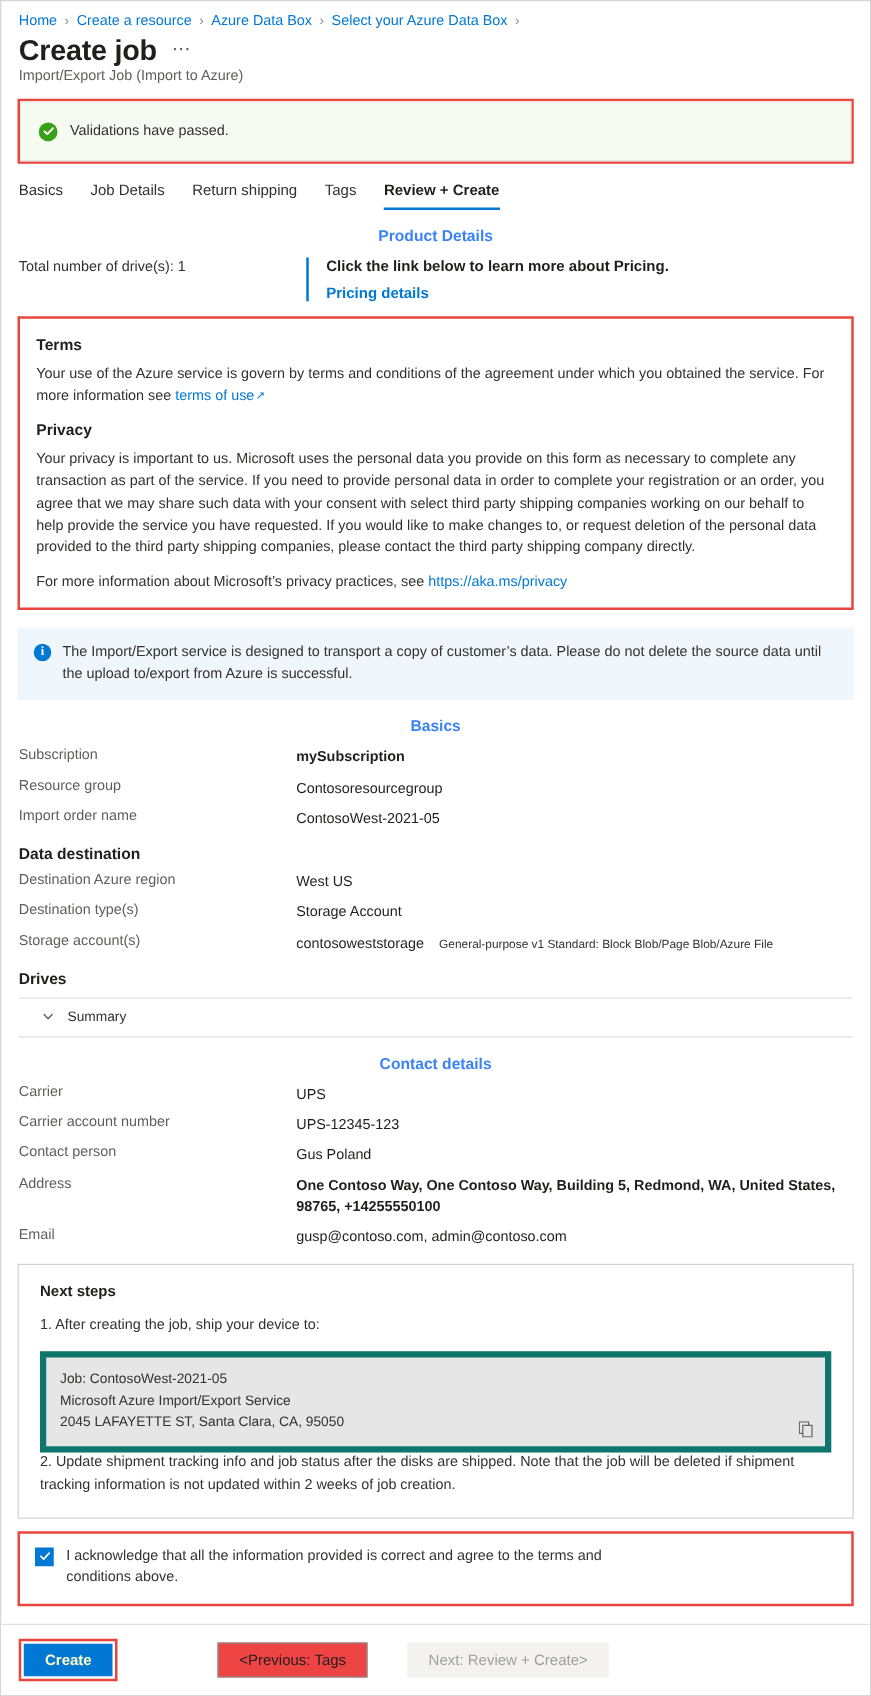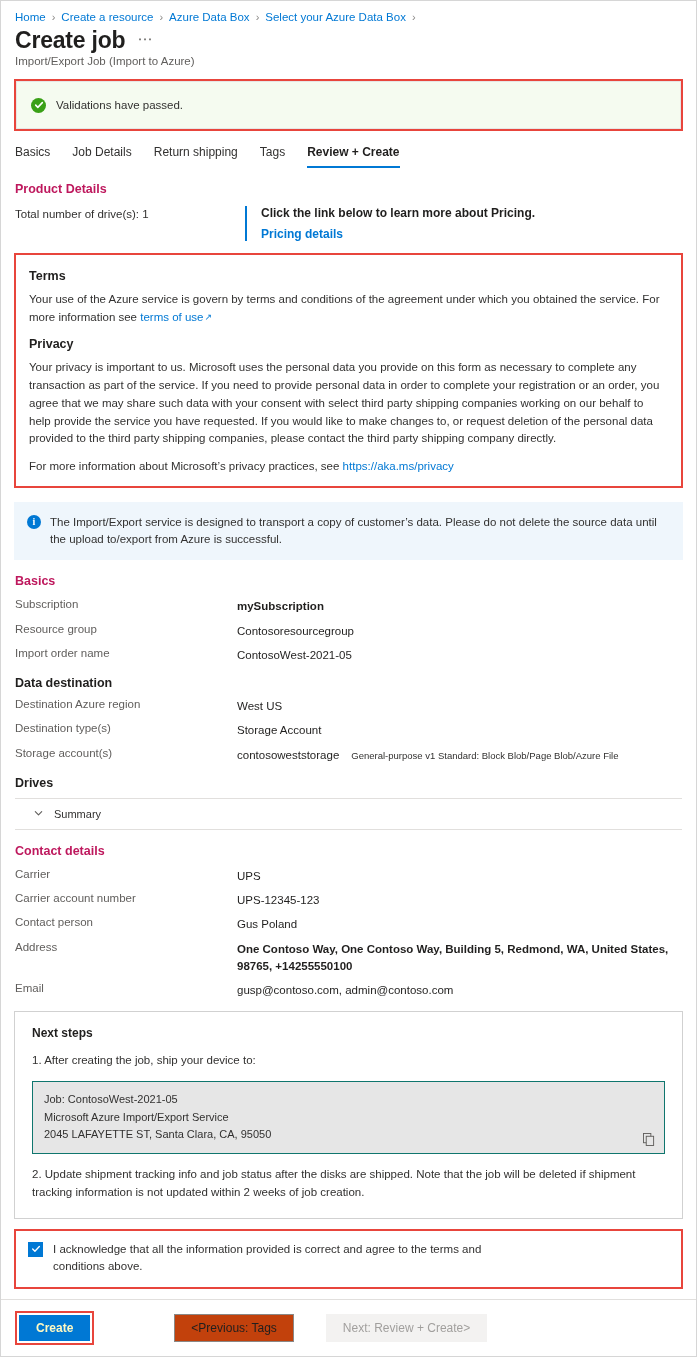--- a/index.html
+++ b/index.html
@@ -117,22 +117,23 @@
     font-weight: 700;
     border-bottom: 2px solid #0078d4;
     color: #201f1e;
   }
 
   
   .content { padding: 0 14px; }
   .sec-head {
     font-size: 12.5px;
     font-weight: 700;
-    color: #be185d;
+    color: #3b82f6;
     margin: 14px 0 10px 0;
+    text-align: center;
   }
   .sub-head {
     font-size: 12.5px;
     font-weight: 700;
     color: #201f1e;
     margin: 12px 0 8px 0;
   }
 
   
   .product-row {
@@ -262,27 +263,26 @@
     margin-bottom: 12px;
   }
   .ns-step {
     font-size: 11.5px;
     color: #323130;
     line-height: 1.55;
     margin-bottom: 11px;
   }
   .addr-box {
     background: #e6e6e6;
-    border: 1px solid #0f766e;
+    border: 5px solid #0f766e;
     padding: 9px 11px 9px 11px;
     font-size: 11px;
     color: #323130;
     line-height: 1.6;
     position: relative;
-    margin-bottom: 12px;
   }
   .copy-icon {
     position: absolute;
     right: 9px;
     bottom: 7px;
     color: #605e5c;
     cursor: pointer;
     display:flex;
   }
 
@@ -330,21 +330,21 @@
     background: #0078d4;
     color: #fef9c3;
     font-size: 12px;
     font-weight: 600;
     padding: 6px 17px;
     border: none;
     cursor: pointer;
     font-family: "Liberation Sans", sans-serif;
   }
   .btn-prev {
-    background: #c2410c;
+    background: #ef4444;
     border: 1px solid #8a8886;
     color: #201f1e;
     font-size: 12px;
     padding: 6px 16px;
     cursor: pointer;
     font-family: "Liberation Sans", sans-serif;
   }
   .btn-next {
     background: #f3f2f1;
     border: 1px solid #f3f2f1;

